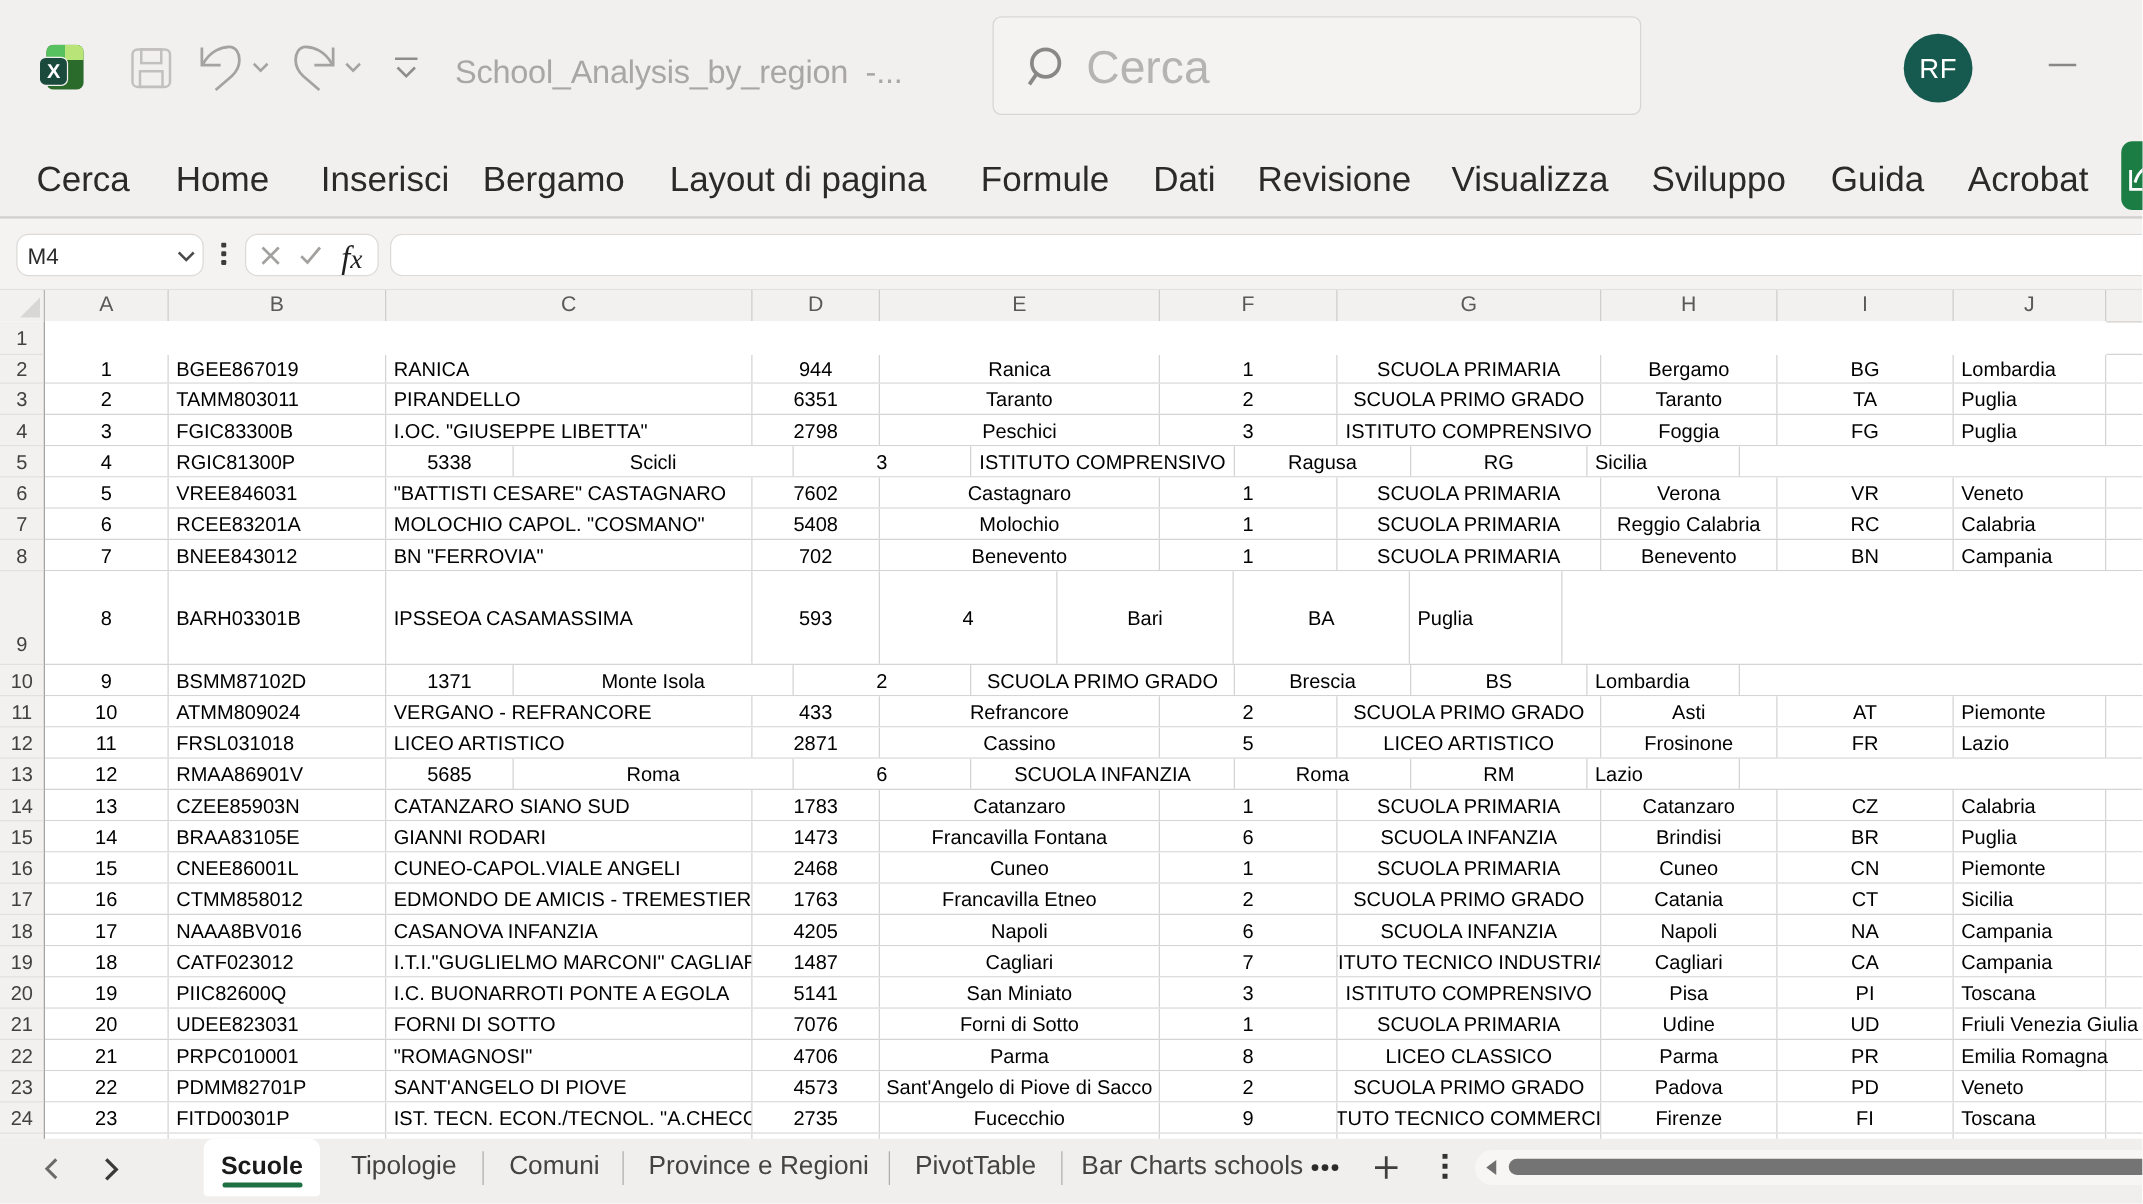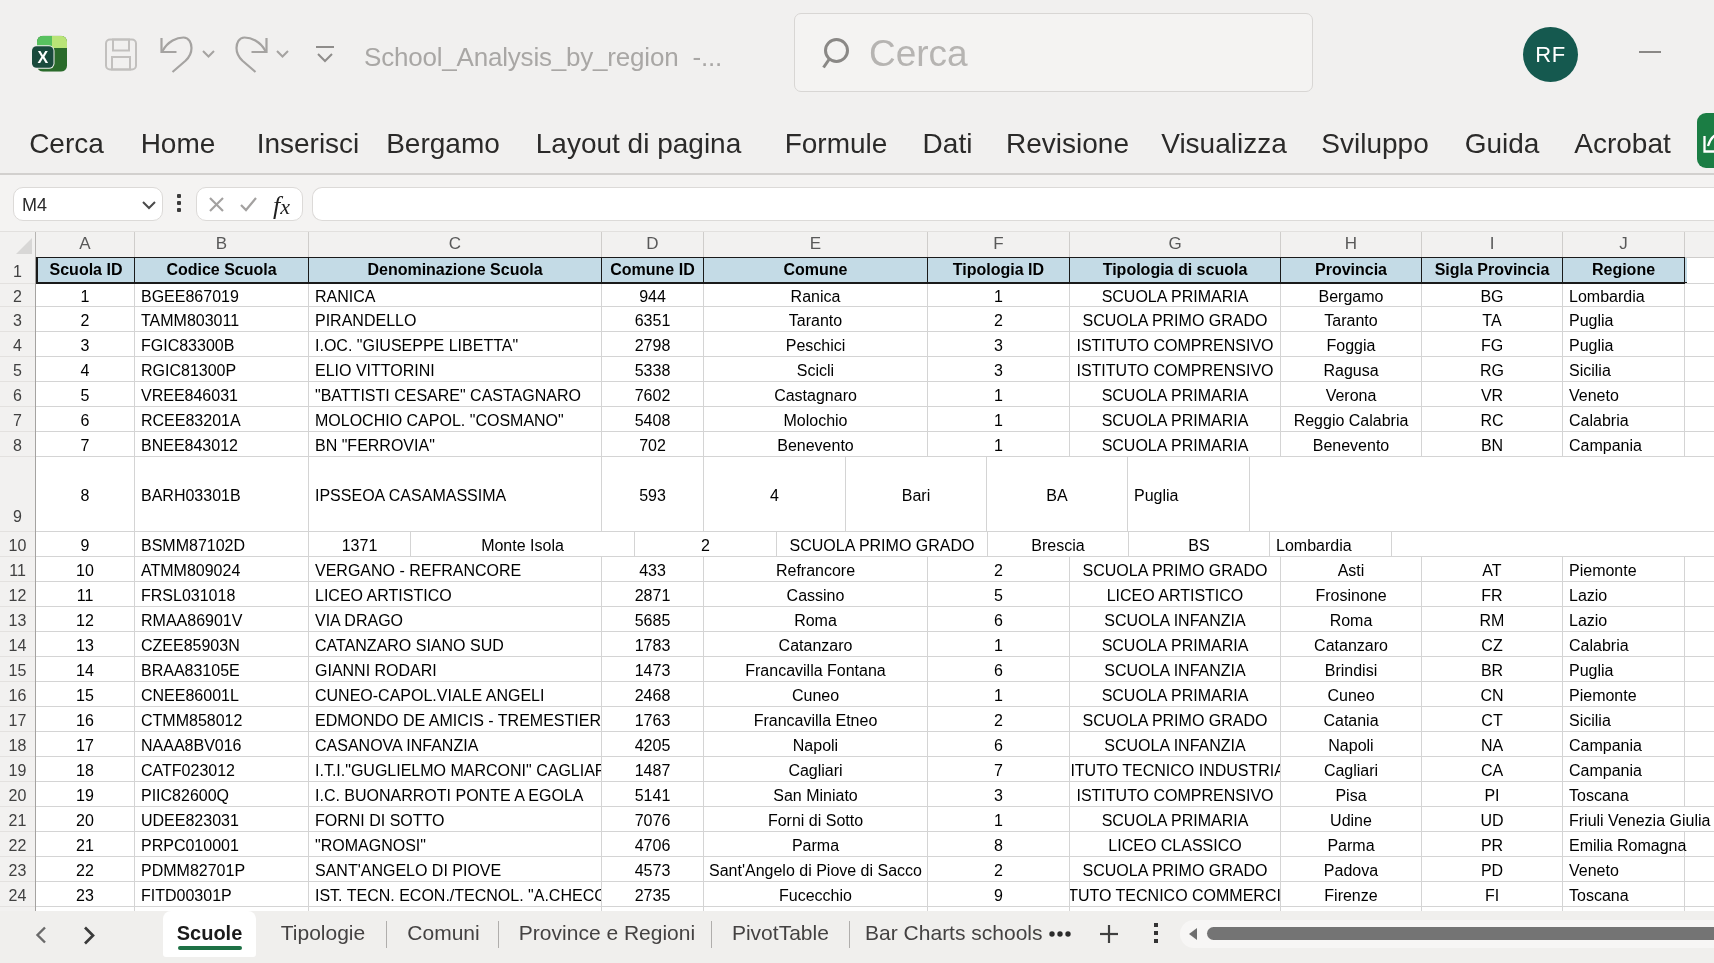--- a/index.html
+++ b/index.html
@@ -178,32 +178,20 @@
 <div class="gnum" style="top:450px;height:25px">17</div>
 <div class="gnum" style="top:475px;height:25px">18</div>
 <div class="gnum" style="top:500px;height:25px">19</div>
 <div class="gnum" style="top:525px;height:25px">20</div>
 <div class="gnum" style="top:550px;height:25px">21</div>
 <div class="gnum" style="top:575px;height:25px">22</div>
 <div class="gnum" style="top:600px;height:25px">23</div>
 <div class="gnum" style="top:625px;height:25px">24</div>
 </div>
 <div id="grid">
-<div id="thead">
-<div class="hcell" style="width:97px">Scuola ID</div>
-<div class="hcell" style="width:174px">Codice Scuola</div>
-<div class="hcell" style="width:293px">Denominazione Scuola</div>
-<div class="hcell" style="width:102px">Comune ID</div>
-<div class="hcell" style="width:224px">Comune</div>
-<div class="hcell" style="width:142px">Tipologia ID</div>
-<div class="hcell" style="width:211px">Tipologia di scuola</div>
-<div class="hcell" style="width:141px">Provincia</div>
-<div class="hcell" style="width:141px">Sigla Provincia</div>
-<div class="hcell" style="width:122px">Regione</div>
-</div>
 <div class="drow" style="top:27px;height:23px;width:1678px">
 <div class="dc c" style="width:99px">1</div>
 <div class="dc l" style="width:174px">BGEE867019</div>
 <div class="dc l" style="width:293px">RANICA</div>
 <div class="dc c" style="width:102px">944</div>
 <div class="dc c" style="width:224px">Ranica</div>
 <div class="dc c" style="width:142px">1</div>
 <div class="dc c" style="width:211px">SCUOLA PRIMARIA</div>
 <div class="dc c" style="width:141px">Bergamo</div>
 <div class="dc c" style="width:141px">BG</div>
@@ -232,21 +220,20 @@
 <div class="dc c" style="width:142px">3</div>
 <div class="dc c" style="width:211px">ISTITUTO COMPRENSIVO</div>
 <div class="dc c" style="width:141px">Foggia</div>
 <div class="dc c" style="width:141px">FG</div>
 <div class="dc l ov" style="width:122px">Puglia</div>
 <div class="dc" style="width:29px;border-right:0"></div>
 </div>
 <div class="drow" style="top:100px;height:25px;width:1678px">
 <div class="dc c" style="width:99px">4</div>
 <div class="dc l" style="width:174px">RGIC81300P</div>
-<div class="dc l" style="width:293px">ELIO VITTORINI</div>
 <div class="dc c" style="width:102px">5338</div>
 <div class="dc c" style="width:224px">Scicli</div>
 <div class="dc c" style="width:142px">3</div>
 <div class="dc c" style="width:211px">ISTITUTO COMPRENSIVO</div>
 <div class="dc c" style="width:141px">Ragusa</div>
 <div class="dc c" style="width:141px">RG</div>
 <div class="dc l ov" style="width:122px">Sicilia</div>
 <div class="dc" style="width:29px;border-right:0"></div>
 </div>
 <div class="drow" style="top:125px;height:25px;width:1678px">
@@ -333,21 +320,20 @@
 <div class="dc c" style="width:142px">5</div>
 <div class="dc c" style="width:211px">LICEO ARTISTICO</div>
 <div class="dc c" style="width:141px">Frosinone</div>
 <div class="dc c" style="width:141px">FR</div>
 <div class="dc l ov" style="width:122px">Lazio</div>
 <div class="dc" style="width:29px;border-right:0"></div>
 </div>
 <div class="drow" style="top:350px;height:25px;width:1678px">
 <div class="dc c" style="width:99px">12</div>
 <div class="dc l" style="width:174px">RMAA86901V</div>
-<div class="dc l" style="width:293px">VIA DRAGO</div>
 <div class="dc c" style="width:102px">5685</div>
 <div class="dc c" style="width:224px">Roma</div>
 <div class="dc c" style="width:142px">6</div>
 <div class="dc c" style="width:211px">SCUOLA INFANZIA</div>
 <div class="dc c" style="width:141px">Roma</div>
 <div class="dc c" style="width:141px">RM</div>
 <div class="dc l ov" style="width:122px">Lazio</div>
 <div class="dc" style="width:29px;border-right:0"></div>
 </div>
 <div class="drow" style="top:375px;height:25px;width:1678px">

